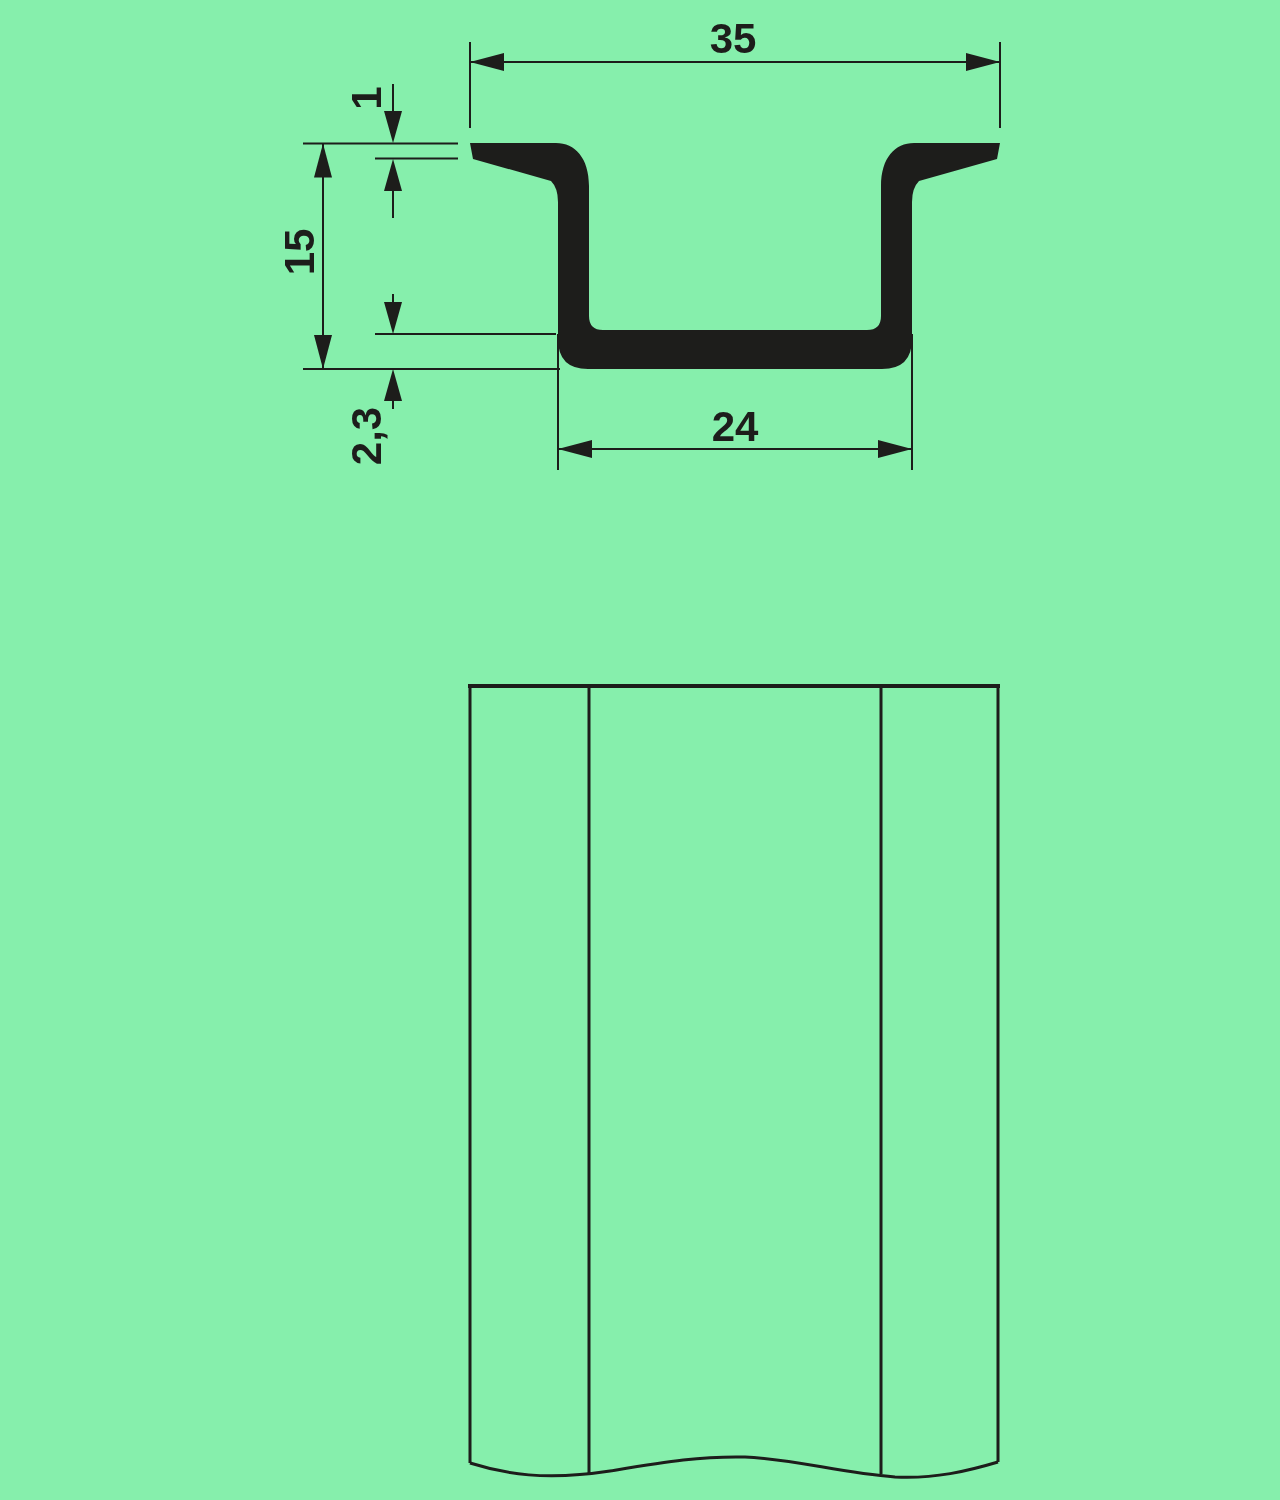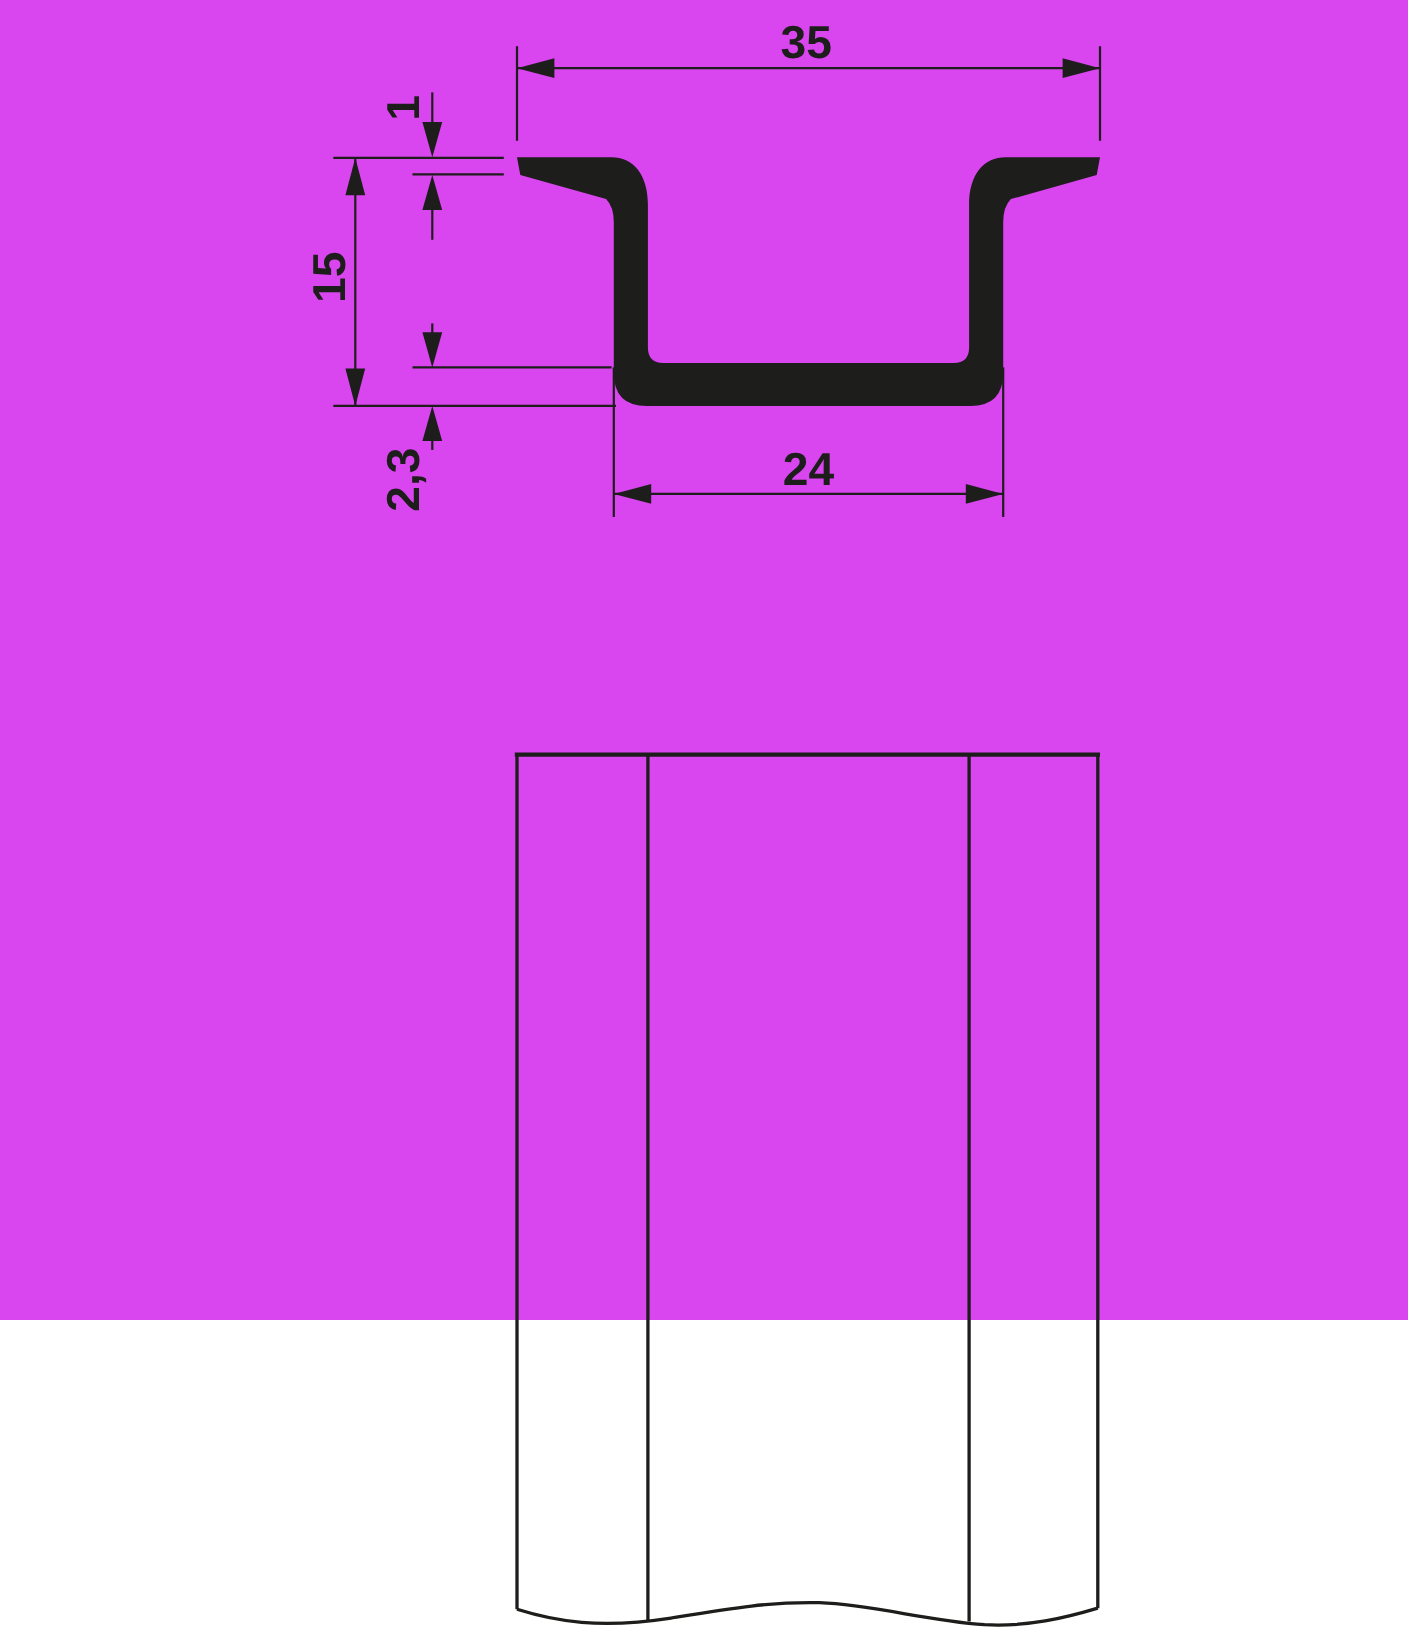--- a/index.html
+++ b/index.html
@@ -5,22 +5,22 @@
   html, body {
     margin: 0;
     padding: 0;
     background: #ffffff;
     width: 1280px;
     height: 1500px;
     overflow: hidden;
   }
   .drawing-wrap {
     width: 1280px;
-    height: 1200px;
-    background: #d946ef;
+    height: 1500px;
+    background: #86efac;
   }
   svg text {
     font-family: "Liberation Sans", "DejaVu Sans", sans-serif;
     font-weight: bold;
     font-size: 42px;
     fill: #1d1d1b;
   }
   .thin  { stroke: #1d1d1b; stroke-width: 2;   fill: none; }
   .mid   { stroke: #1d1d1b; stroke-width: 3;   fill: none; }
   .thick { stroke: #1d1d1b; stroke-width: 4;   fill: none; }

